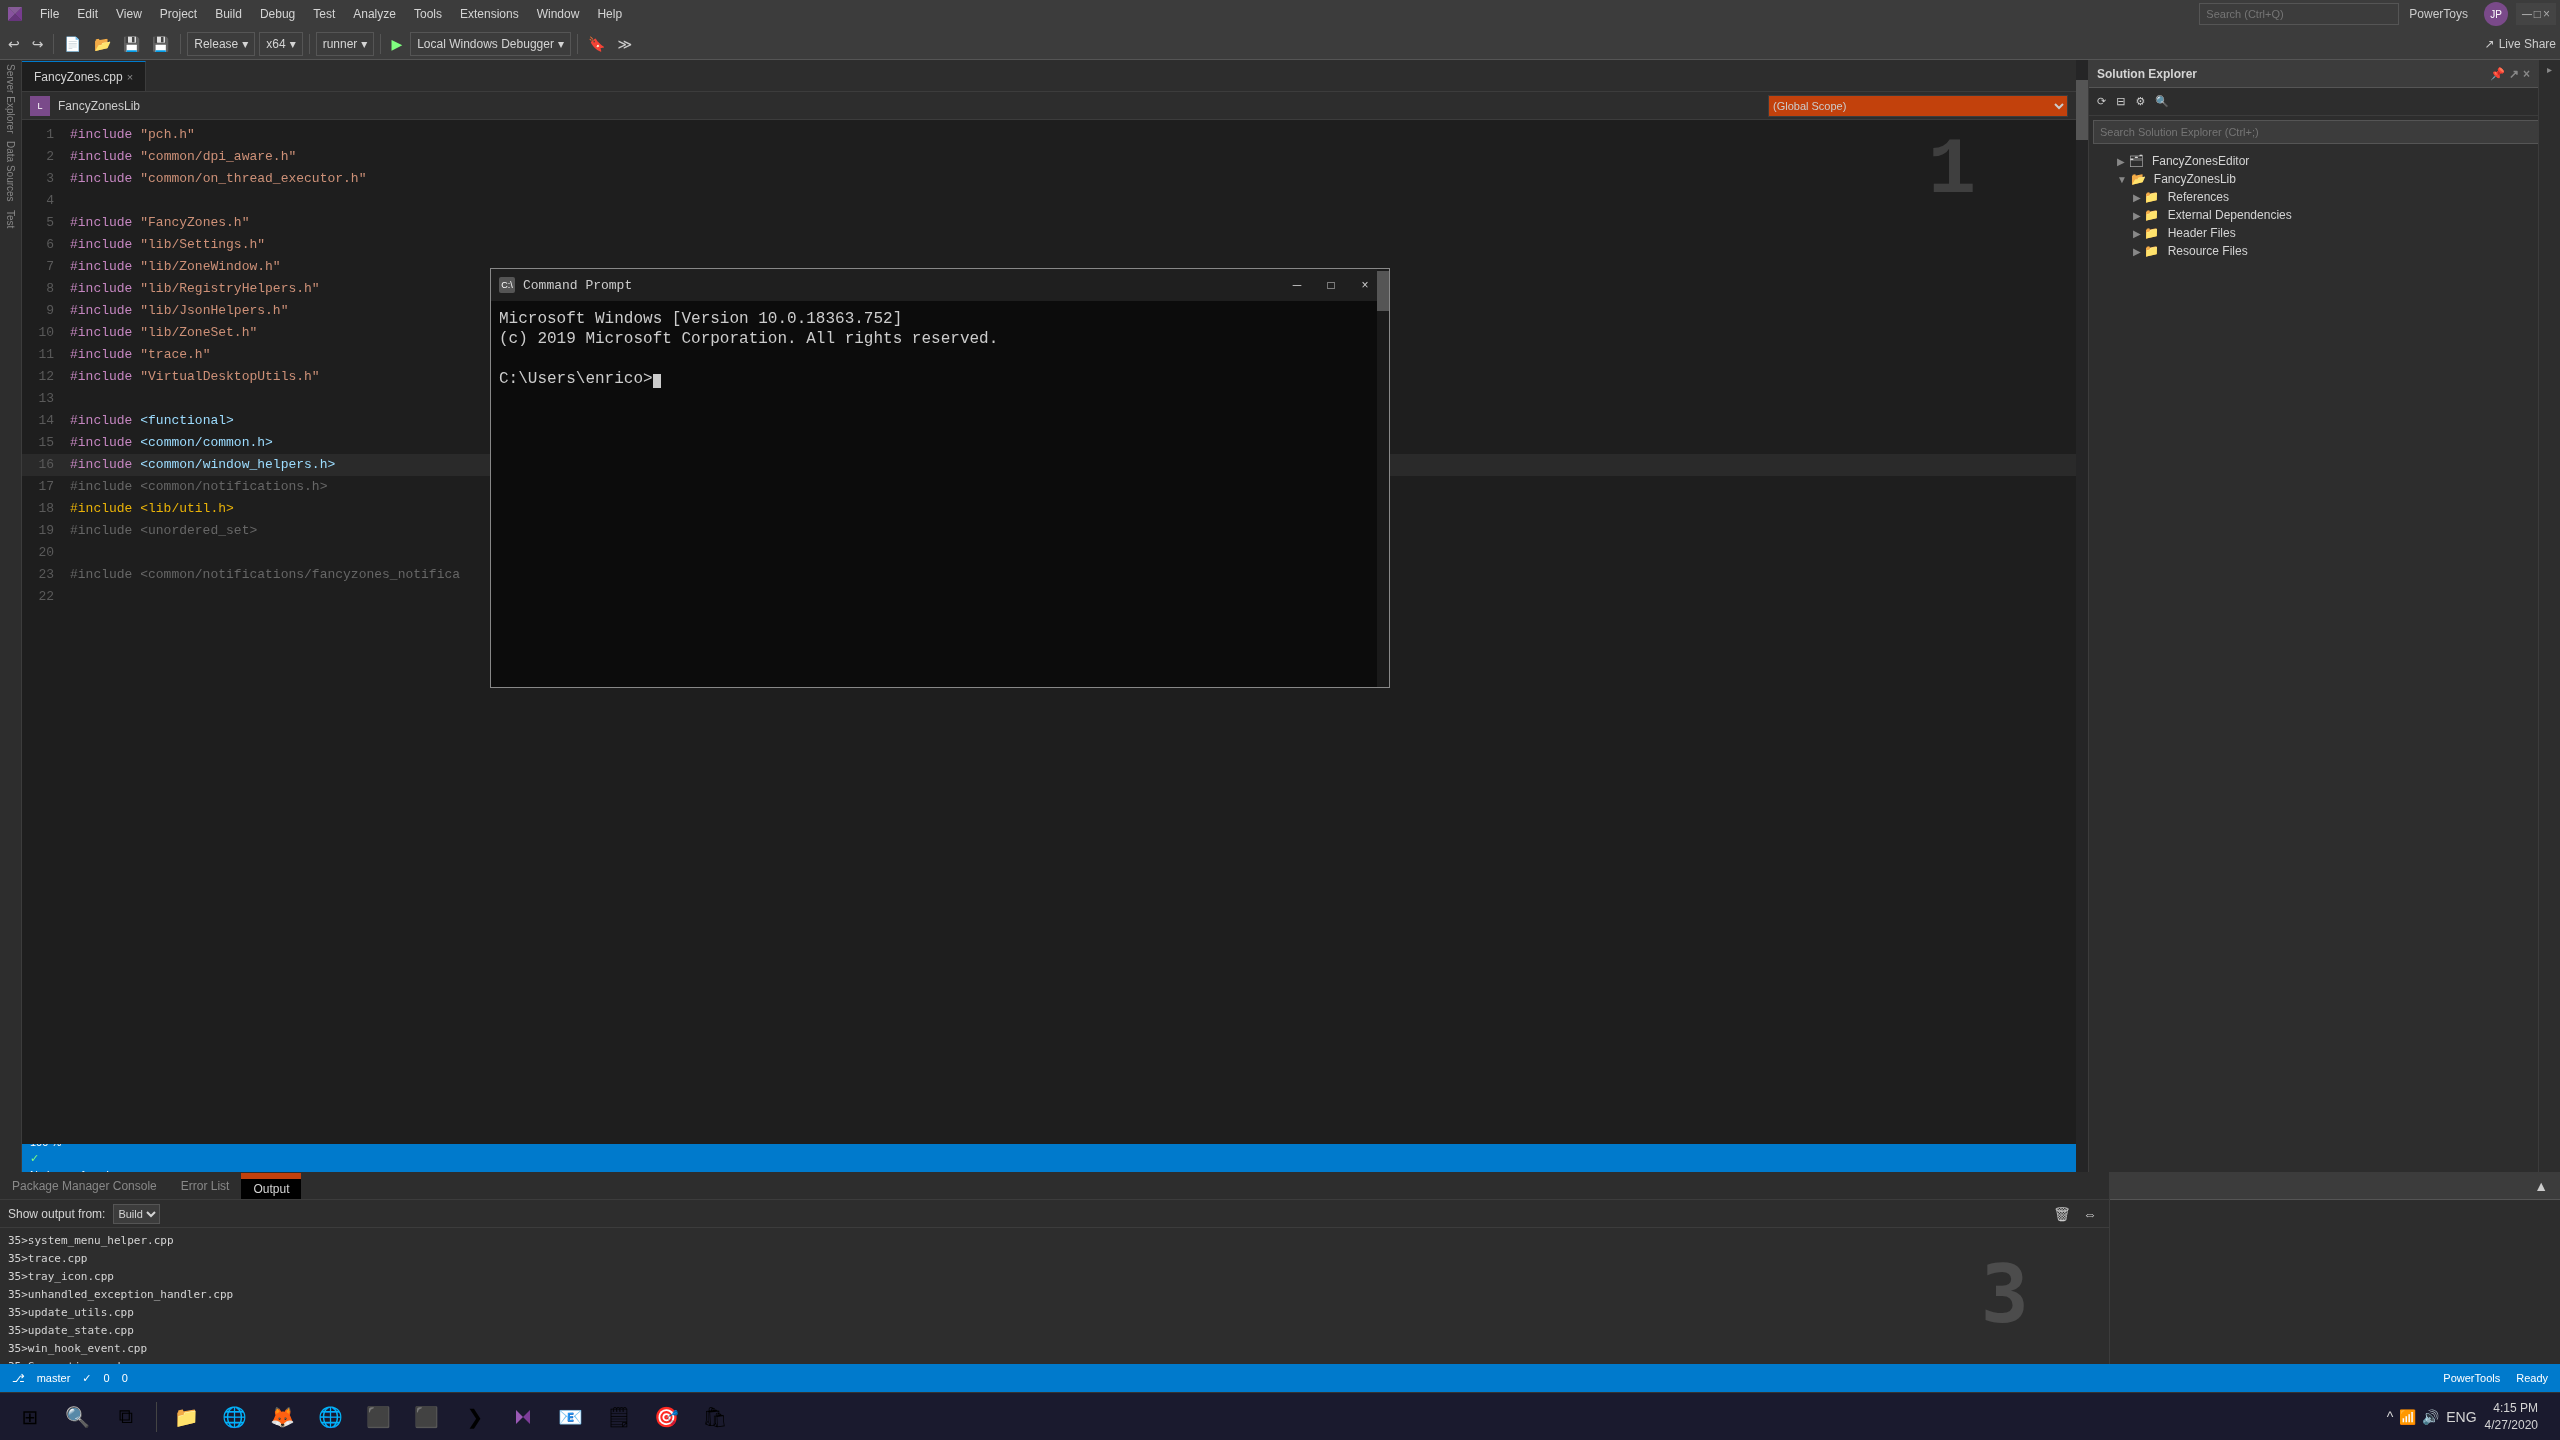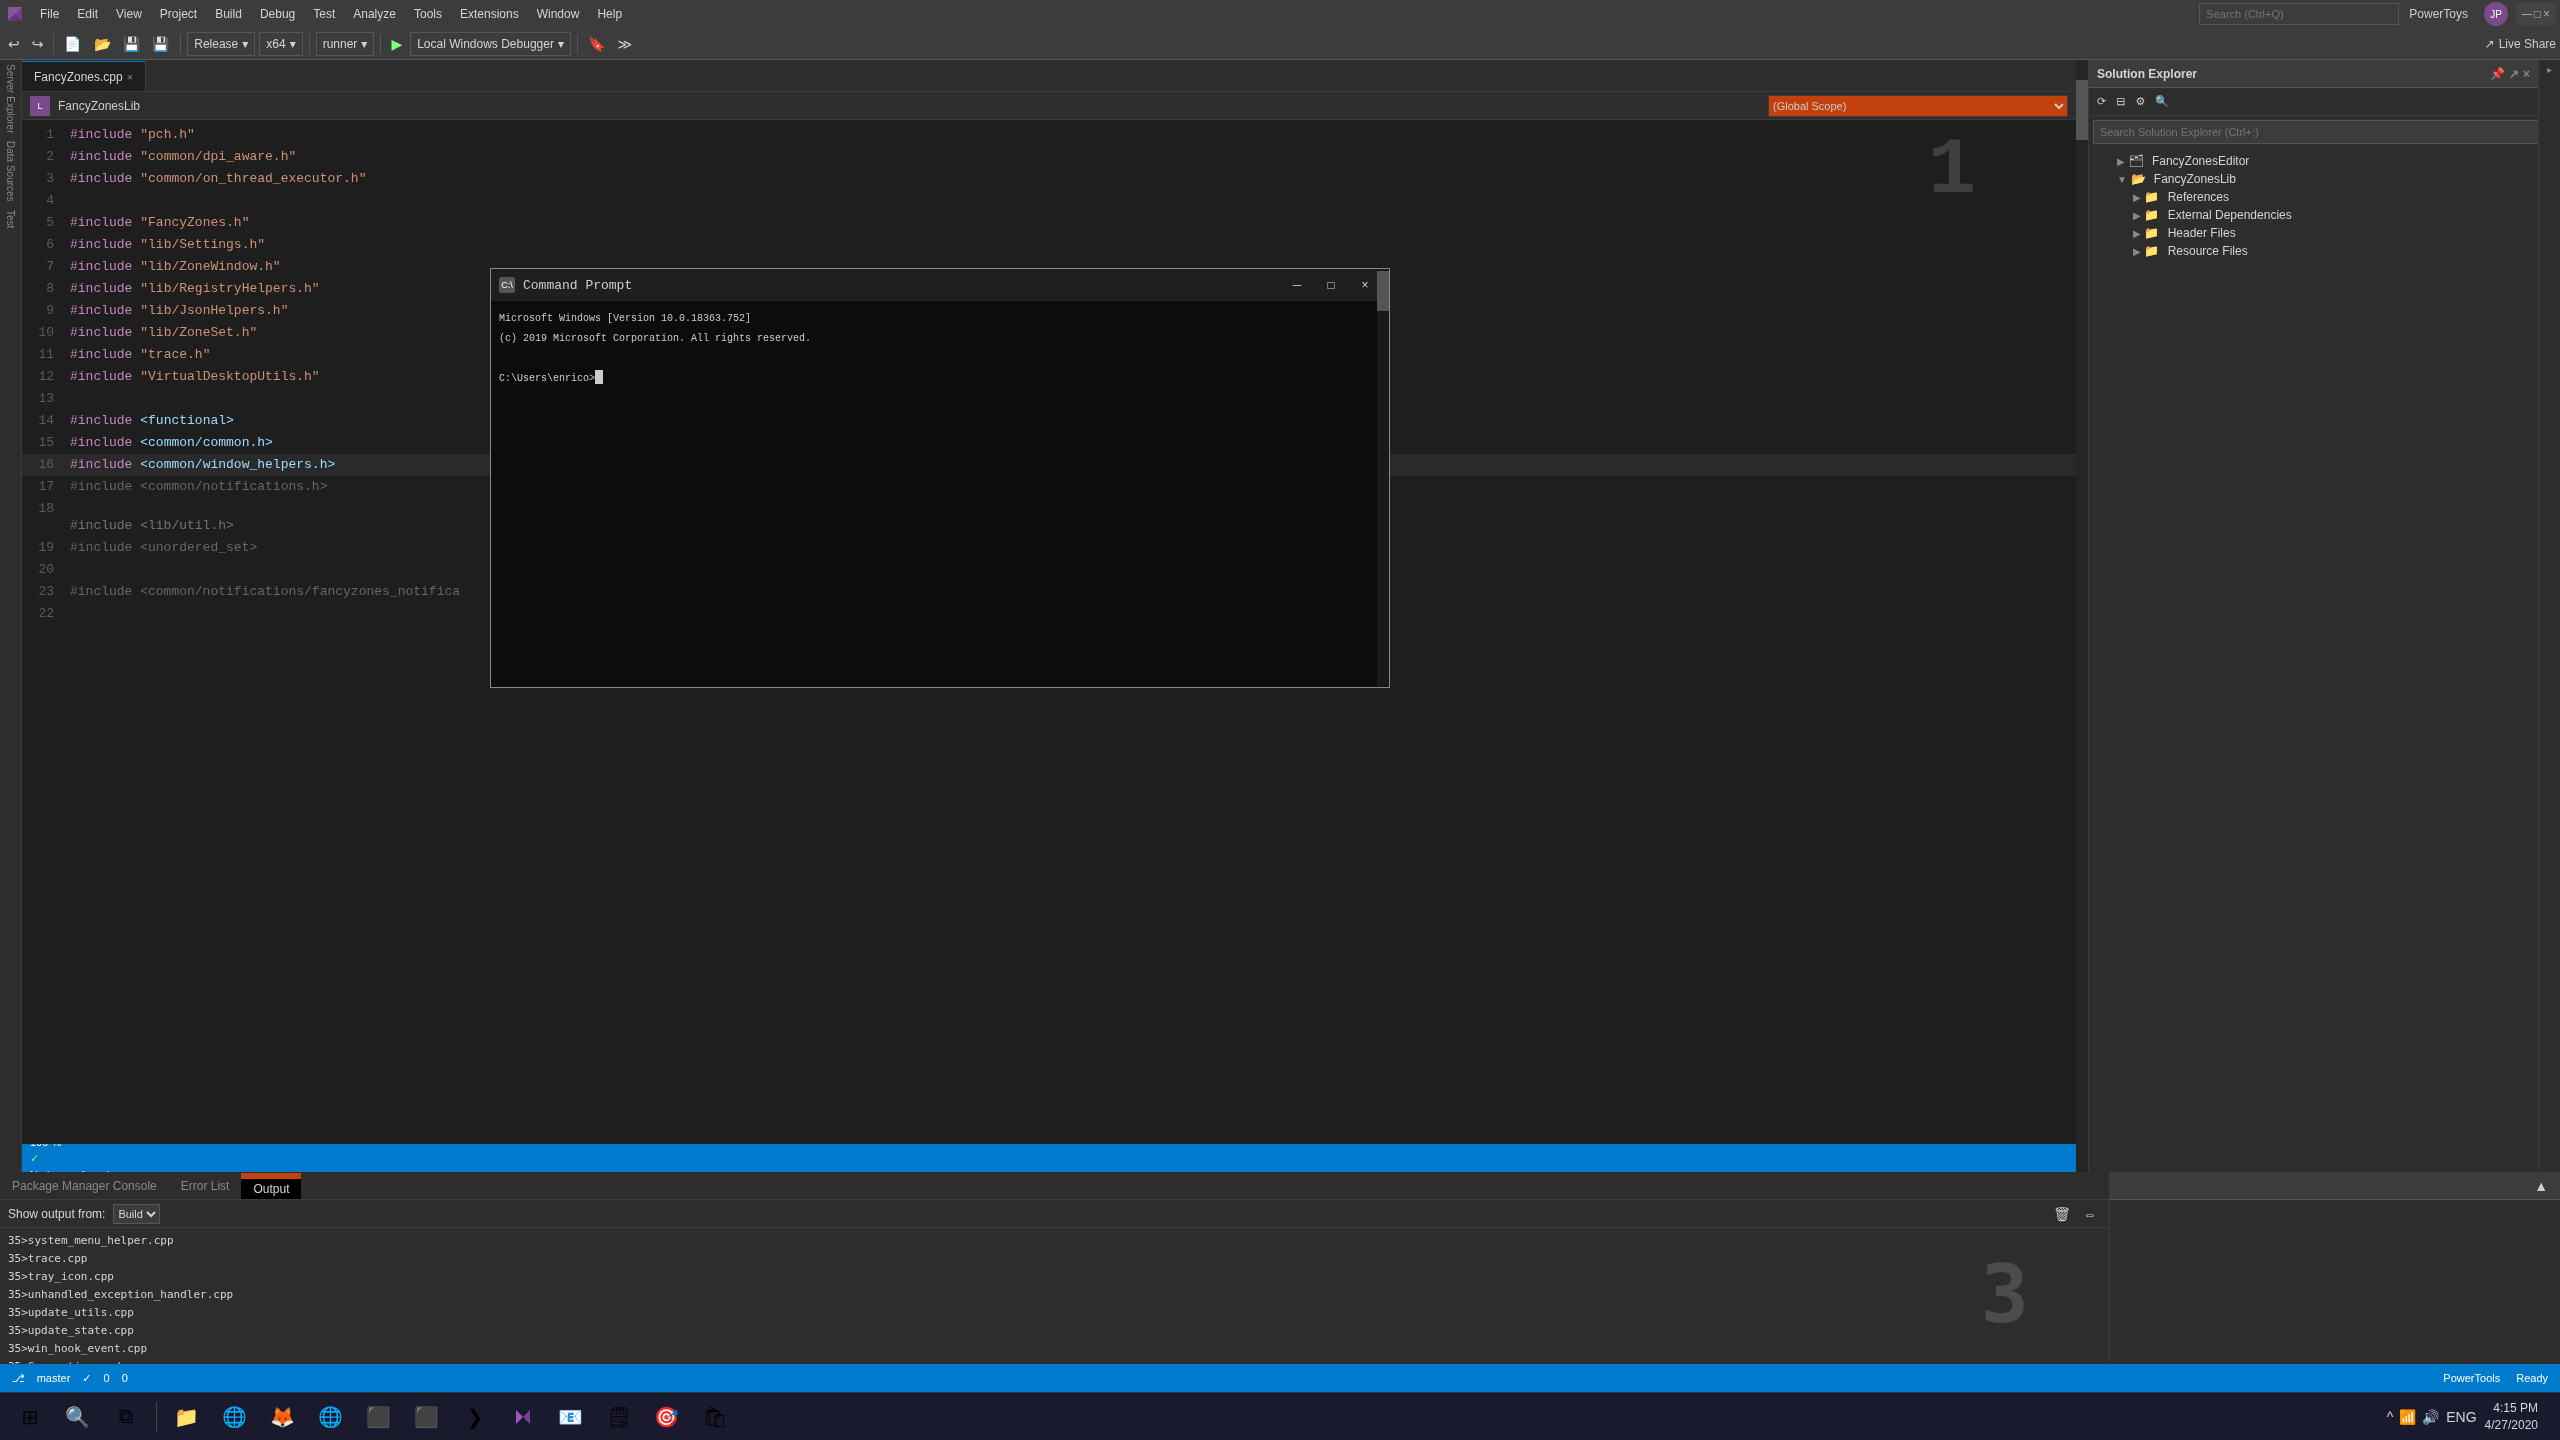--- a/index.html
+++ b/index.html
@@ -355,21 +355,21 @@
       justify-content: center;
       color: #ccc;
       cursor: pointer;
       font-size: 12px;
     }
     .cmd-content {
       flex: 1;
       background: #0c0c0c;
       color: #cccccc;
       font-family: 'Consolas', 'Courier New', monospace;
-      font-size: 10px;
+      font-size: 16px;
       padding: 8px;
       line-height: 20px;
       position: relative;
       overflow: hidden;
     }
     .cmd-scrollbar {
       width: 12px;
       background: #1a1a1a;
       position: absolute;
       right: 0;
@@ -674,21 +674,21 @@
       <div class="code-line highlighted">
         <span class="line-num">16</span>
         <span class="line-content"><span class="c-include">#include</span> <span class="c-angle">&lt;common/window_helpers.h&gt;</span></span>
       </div>
       <div class="code-line disabled">
         <span class="line-num">17</span>
         <span class="line-content" style="color:#666;">#include &lt;common/notifications.h&gt;</span>
       </div>
       <div class="code-line disabled">
         <span class="line-num">18</span>
-        <span class="line-content" style="color:#737373;margin-top:17px;">#include &lt;lib/util.h&gt;</span>
+        <span class="line-content" style="color:#eab308;">#include &lt;lib/util.h&gt;</span>
       </div>
       <div class="code-line disabled">
         <span class="line-num">19</span>
         <span class="line-content" style="color:#666;">#include &lt;unordered_set&gt;</span>
       </div>
       <div class="code-line">
         <span class="line-num">20</span>
         <span class="line-content"></span>
       </div>
       <div class="code-line disabled">

